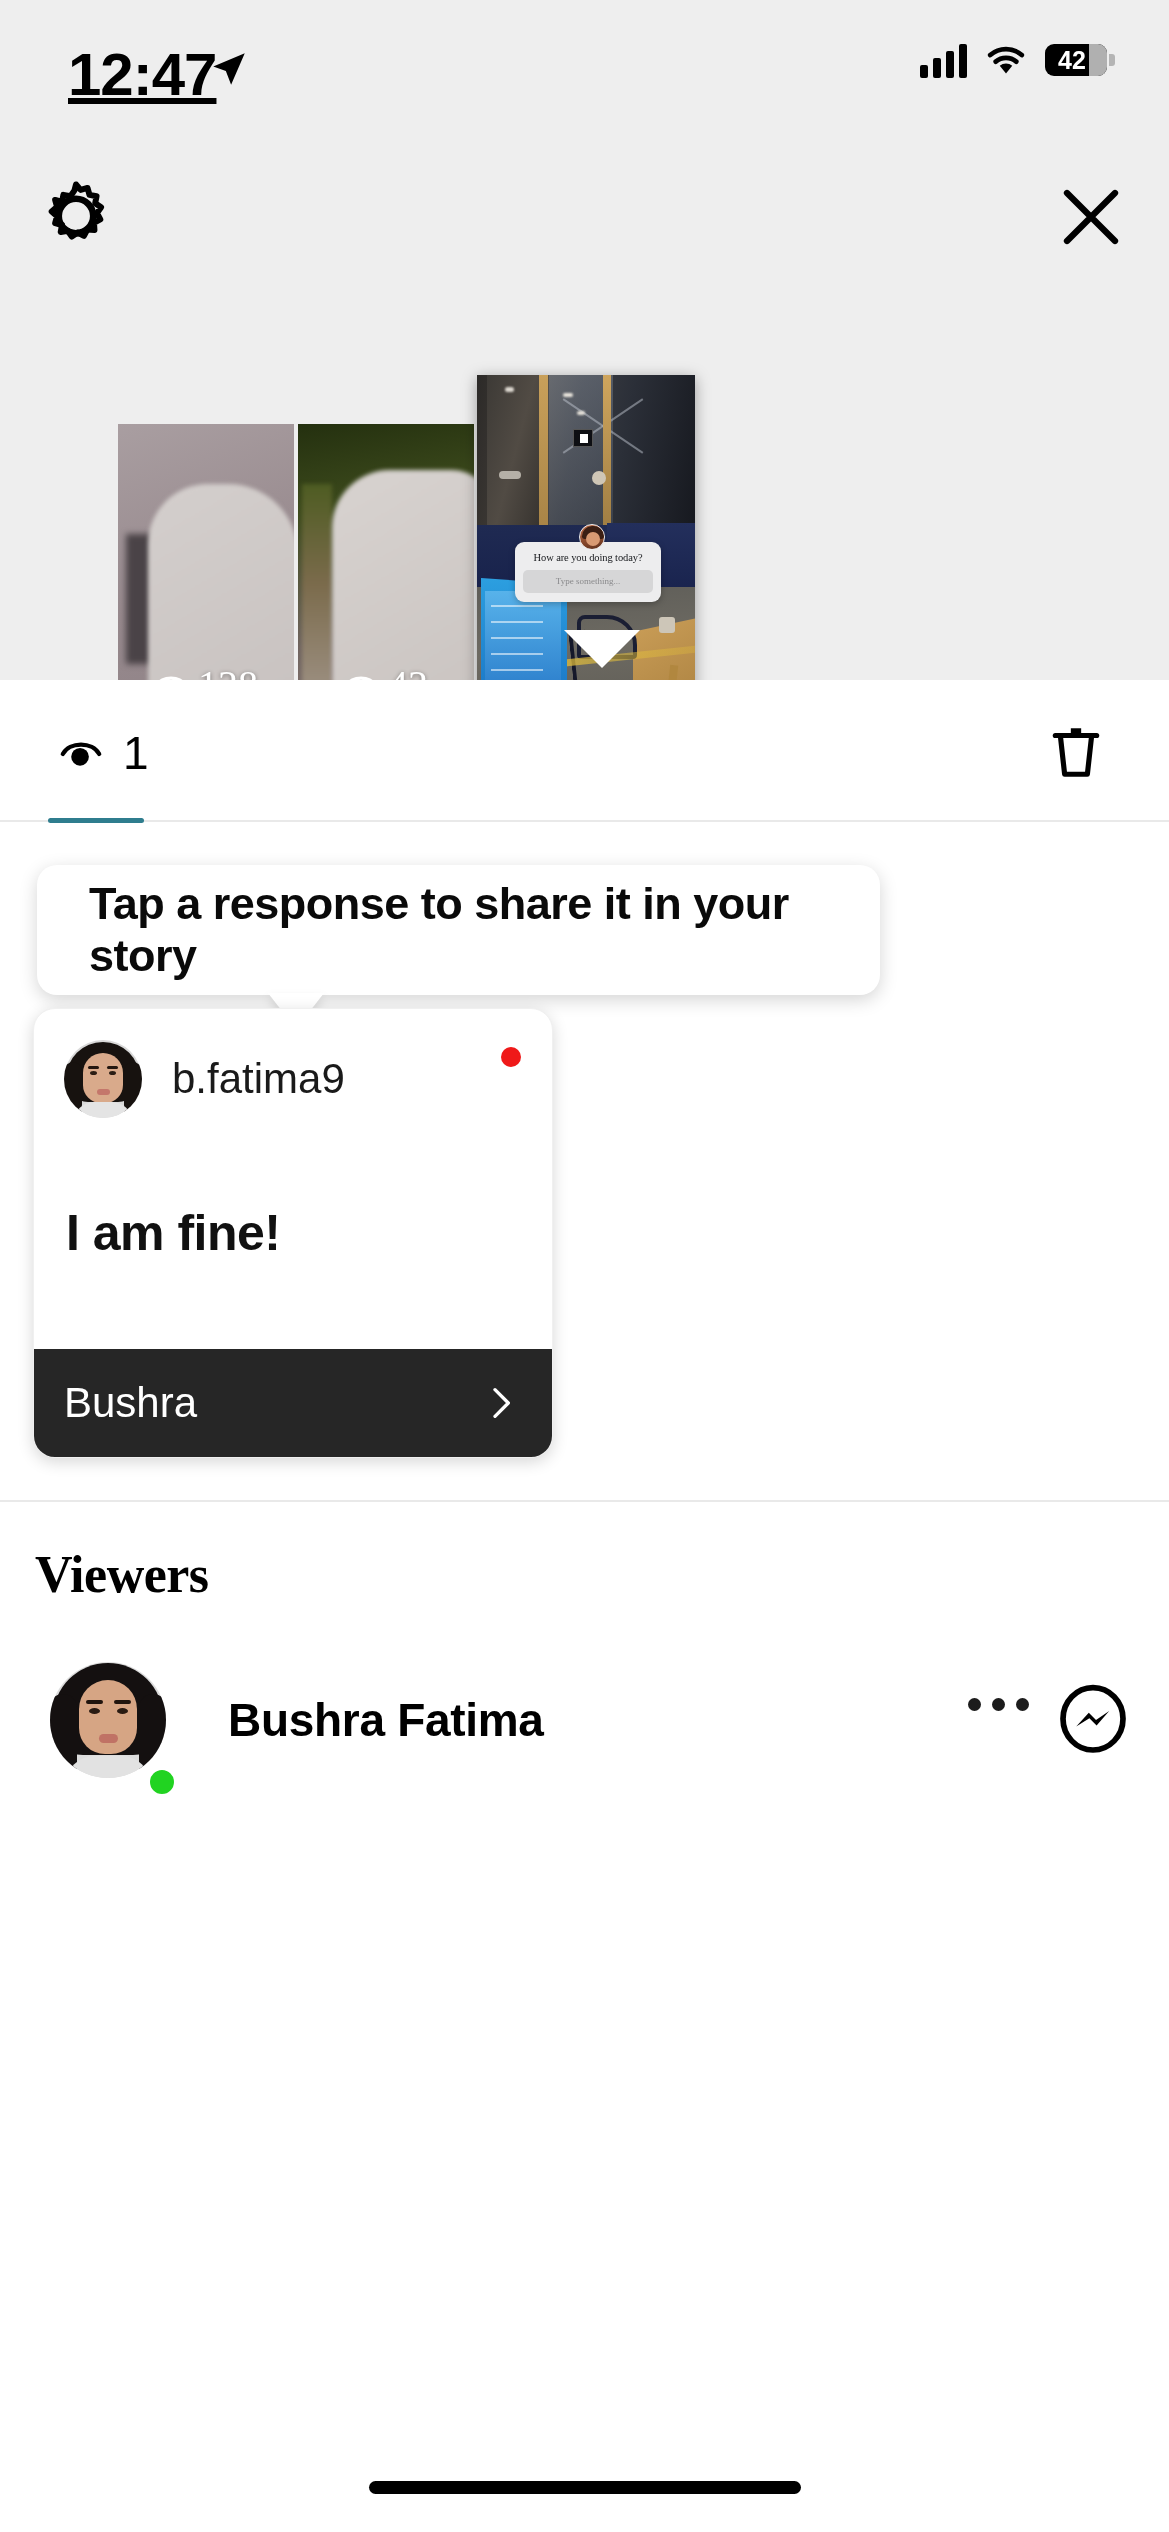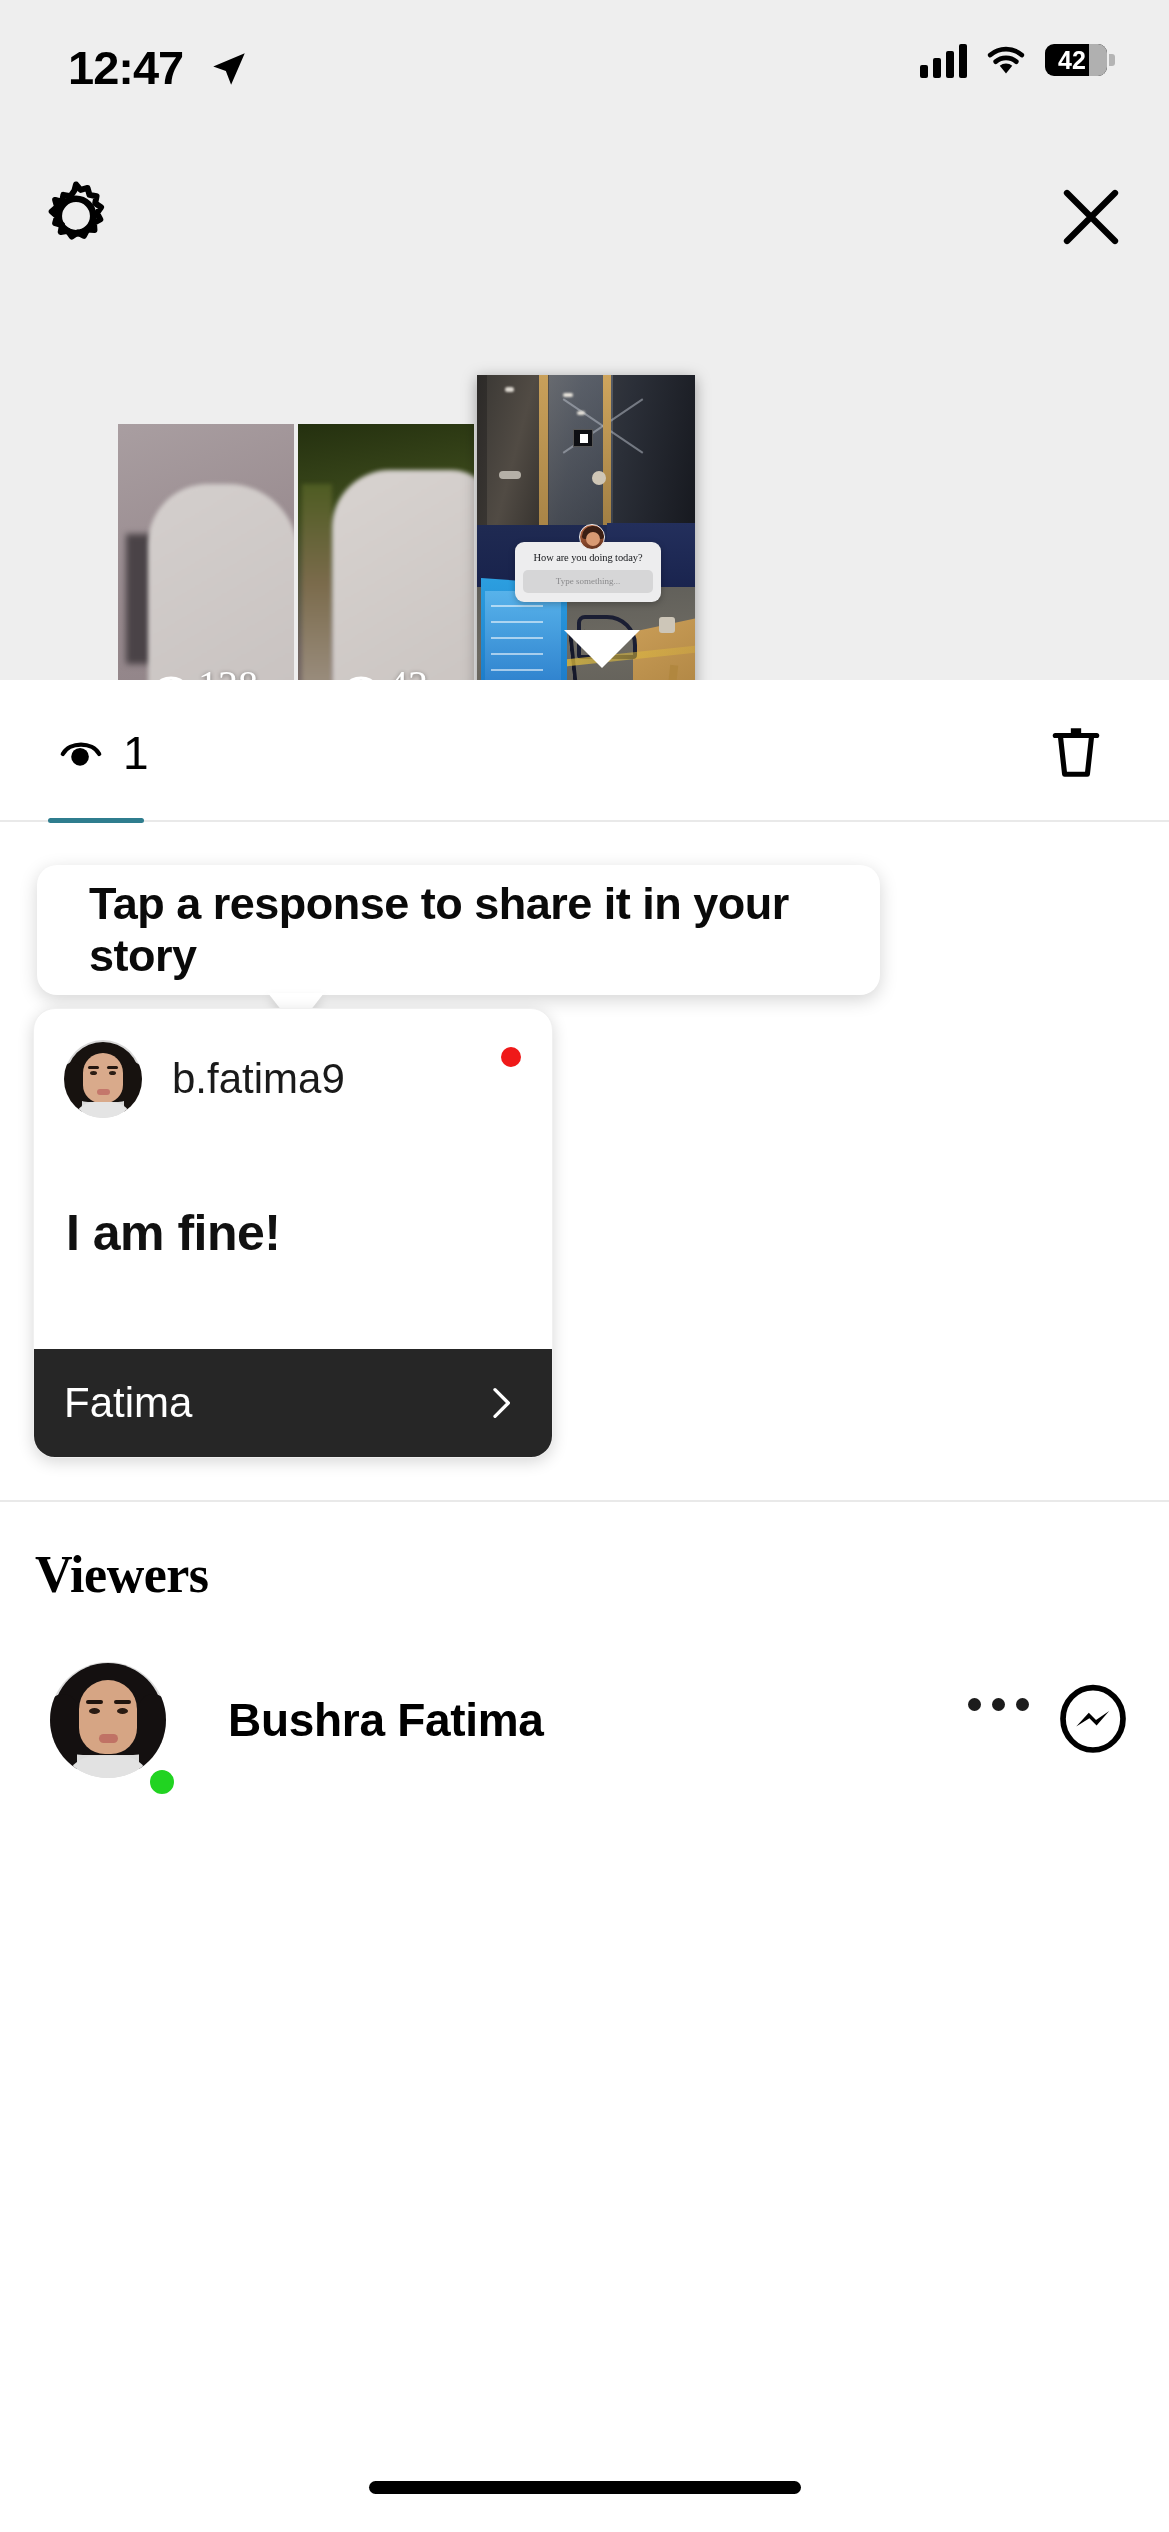--- a/index.html
+++ b/index.html
@@ -11,21 +11,21 @@
   }
   .phone { position:relative; width:1169px; height:2532px; background:#ffffff; }
 
   
   .statusbar {
     position:absolute; top:0; left:0; width:1169px; height:135px;
     background:#eeeeee;
   }
   .sb-time {
     position:absolute; left:68px; top:40px;
-    font-size:47px; font-weight:600; color:#000; letter-spacing:-1px;
+    font-size:60px; font-weight:600; color:#000; letter-spacing:-1px;text-decoration:underline;
   }
   .sb-loc { position:absolute; left:208px; top:48px; width:42px; height:42px; }
   .sb-right {
     position:absolute; right:62px; top:42px;
     display:flex; align-items:center; gap:17px;
   }
   .sig { display:flex; align-items:flex-end; gap:5px; height:36px; }
   .sig i { display:block; width:8px; background:#000; border-radius:2px; }
   .sig i:nth-child(1){height:13px}
   .sig i:nth-child(2){height:20px}
@@ -594,21 +594,21 @@
         <div class="av-eye1"></div>
           <div class="av-eye2"></div>
         <div class="av-lip"></div>
         <div class="av-body"></div>
       </div>
       <div class="resp-user">b.fatima9</div>
     </div>
     <div class="resp-dot"></div>
     <div class="resp-msg">I am fine!</div>
     <div class="resp-reply">
-      <span>Fatima</span>
+      <span>Bushra</span>
       <svg width="40" height="40" viewBox="0 0 24 24">
         <path d="M9 4 L17 12 L9 20" stroke="#fff" stroke-width="2" fill="none" stroke-linecap="round" stroke-linejoin="round"></path>
       </svg>
     </div>
   </div>
 
   <div class="div-line"></div>
   <div class="viewers-title">Viewers</div>
 
   <div class="viewer-row">

